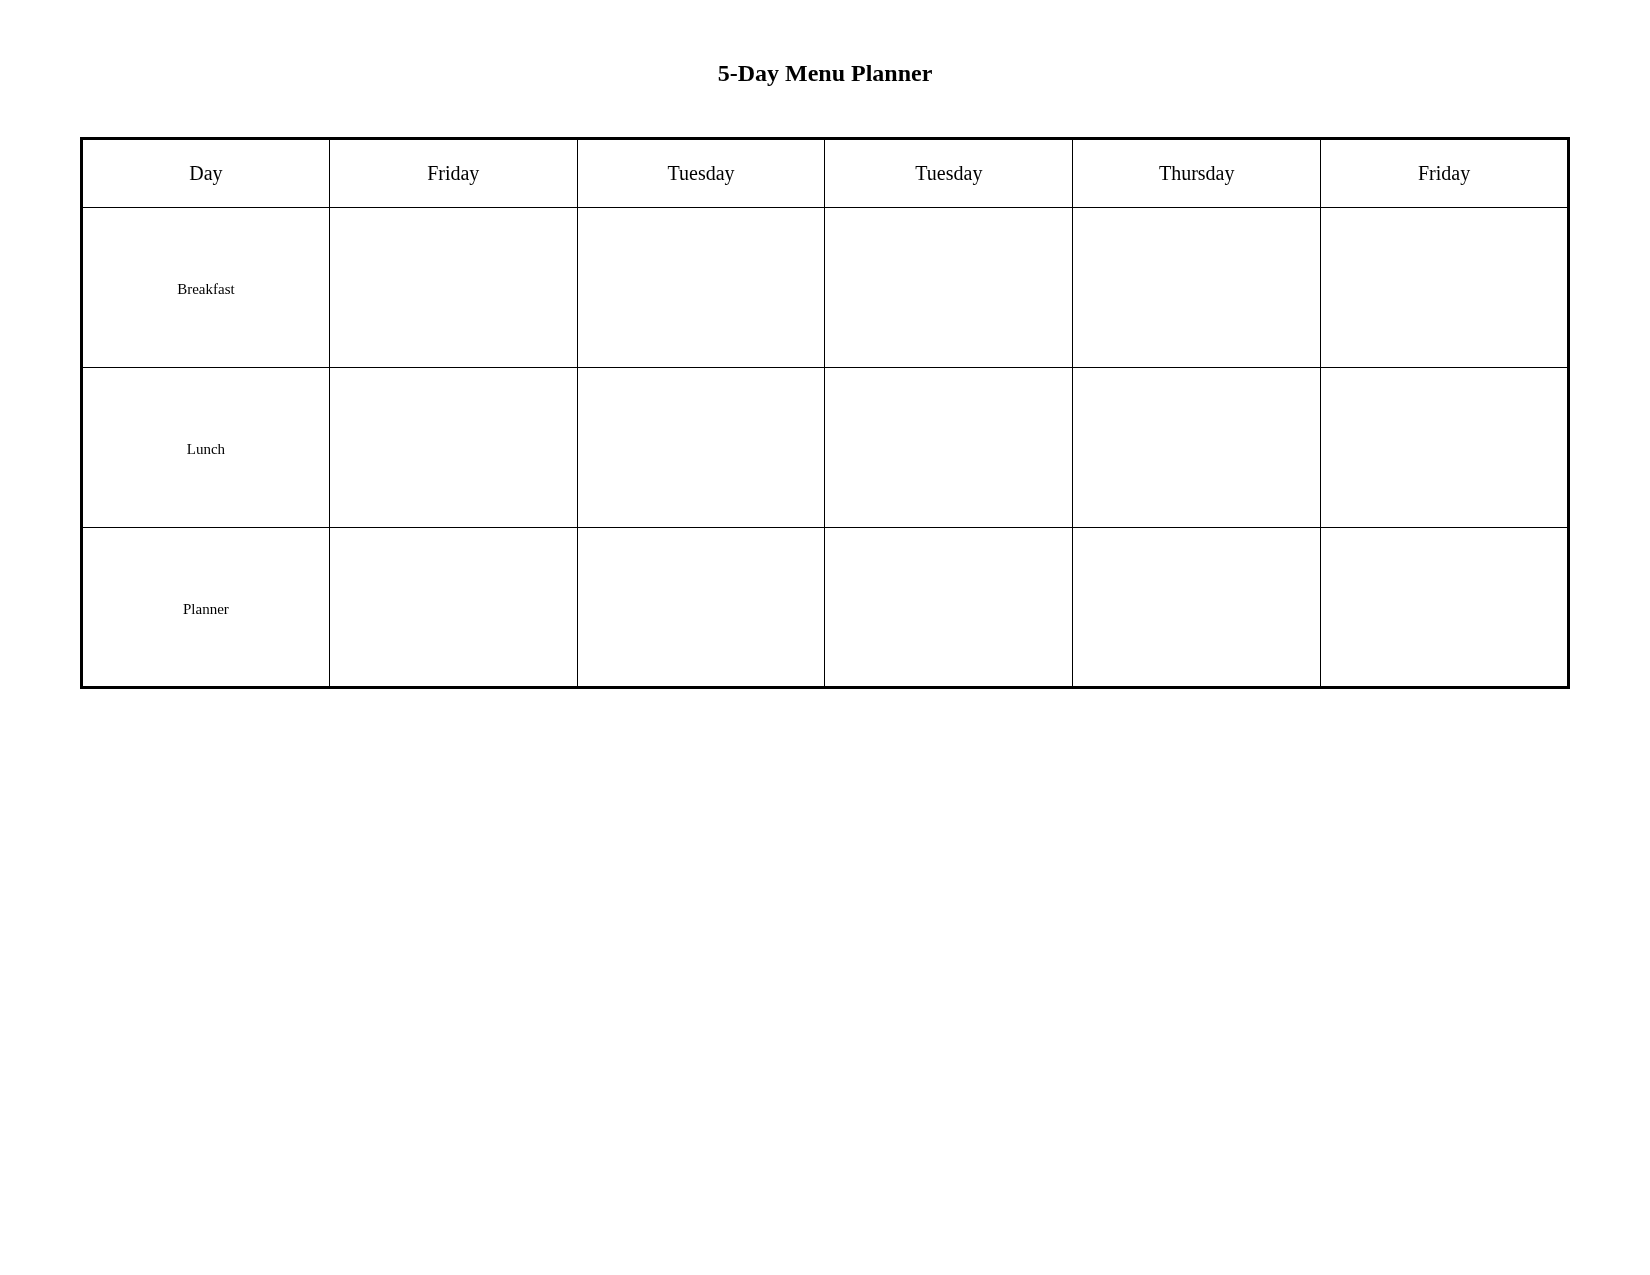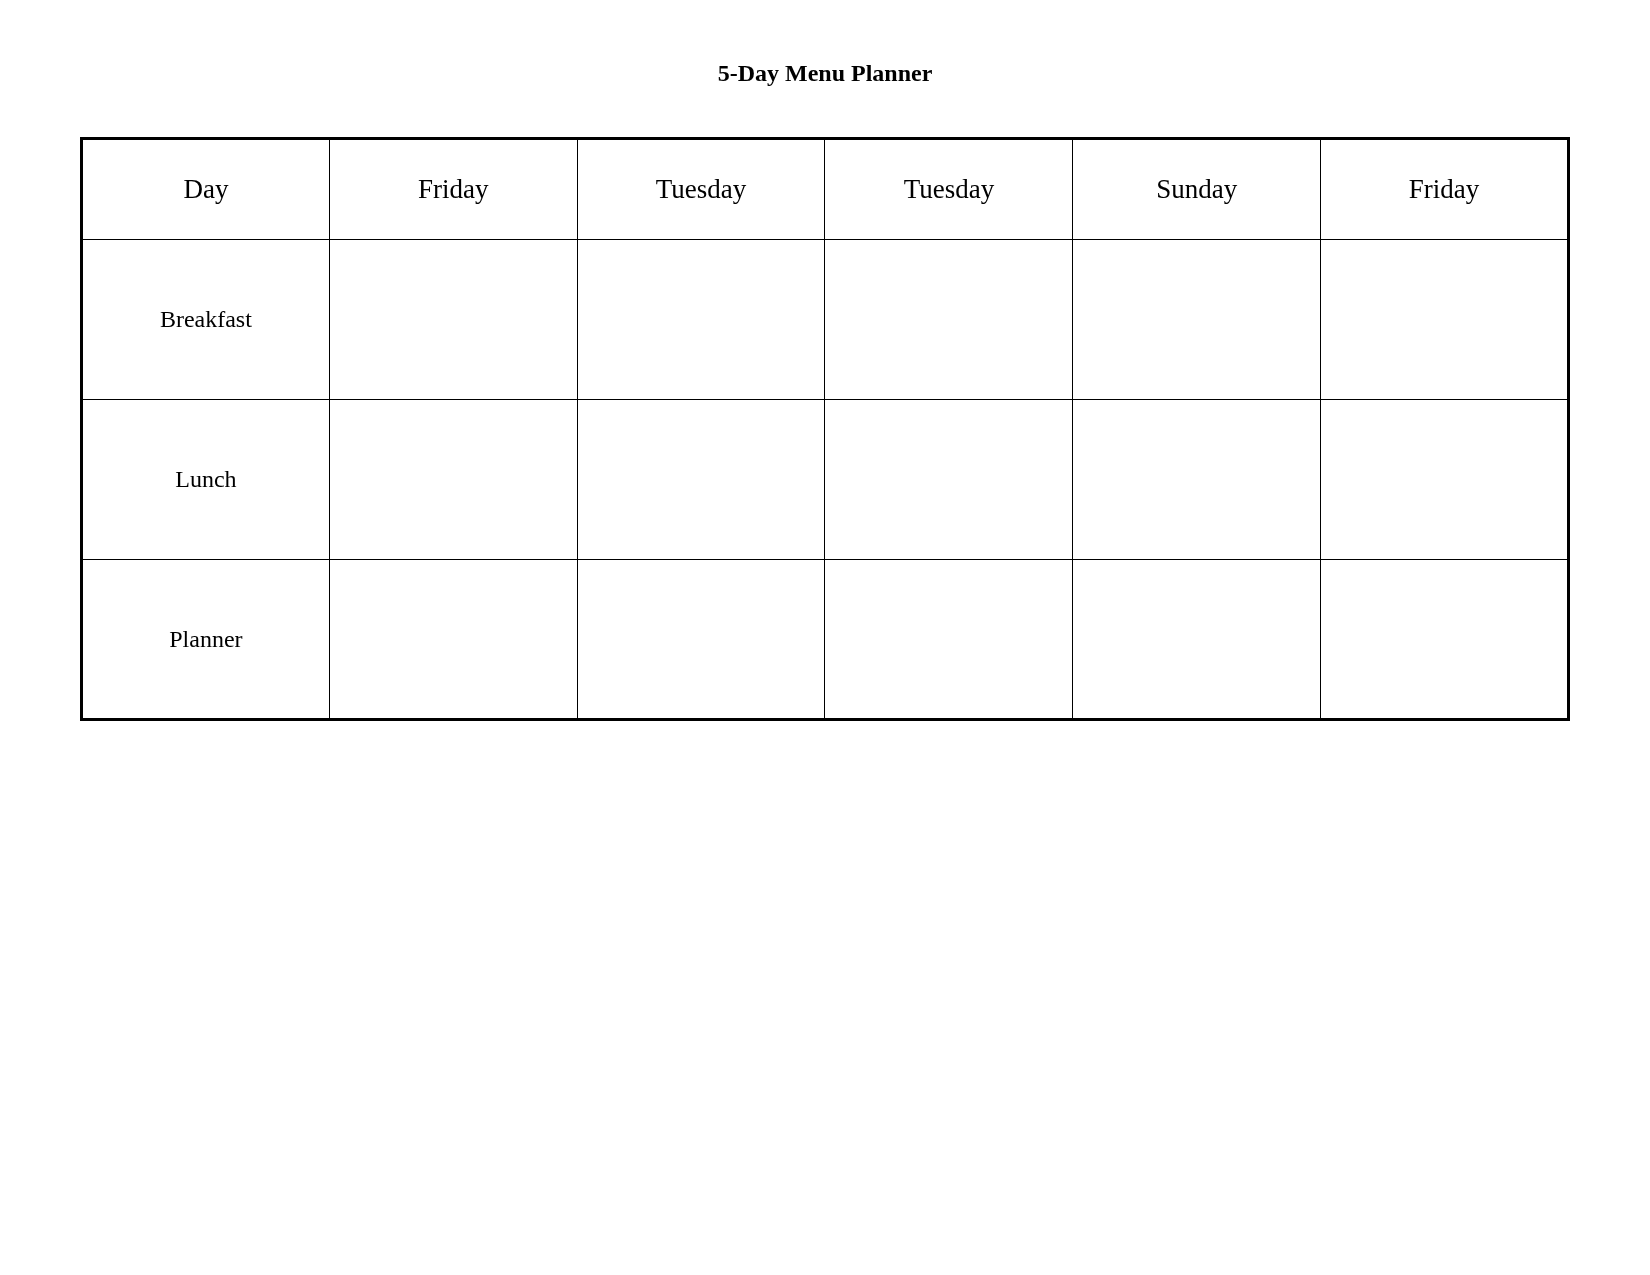--- a/index.html
+++ b/index.html
@@ -38,53 +38,53 @@
     .planner-table td {
       border: 1.5px solid #000000;
       text-align: center;
       vertical-align: middle;
       font-family: 'Times New Roman', Times, serif;
       font-size: 20px;
       font-weight: normal;
     }
 
     .planner-table thead th {
-      padding: 34px 10px;
-      font-size: 27px;
+      padding: 22px 10px;
+      font-size: 20px;
       font-weight: normal;
     }
 
     .planner-table tbody td {
       height: 160px;
       width: calc(100% / 6);
       padding: 10px;
     }
 
     .planner-table thead th:first-child {
       width: 180px;
     }
 
     .meal-label {
-      font-size: 24px;
+      font-size: 15px;
       text-align: right;
     }
   </style>
 </head>
 <body>
 
 <h1 class="page-title">5-Day Menu Planner</h1>
 
 <table class="planner-table">
   <thead>
     <tr>
       <th>Day</th>
       <th>Friday</th>
       <th>Tuesday</th>
       <th>Tuesday</th>
-      <th>Sunday</th>
+      <th>Thursday</th>
       <th>Friday</th>
     </tr>
   </thead>
   <tbody>
     <tr>
       <td>
         <span class="meal-label">Breakfast</span>
       </td>
       <td></td>
       <td></td>

